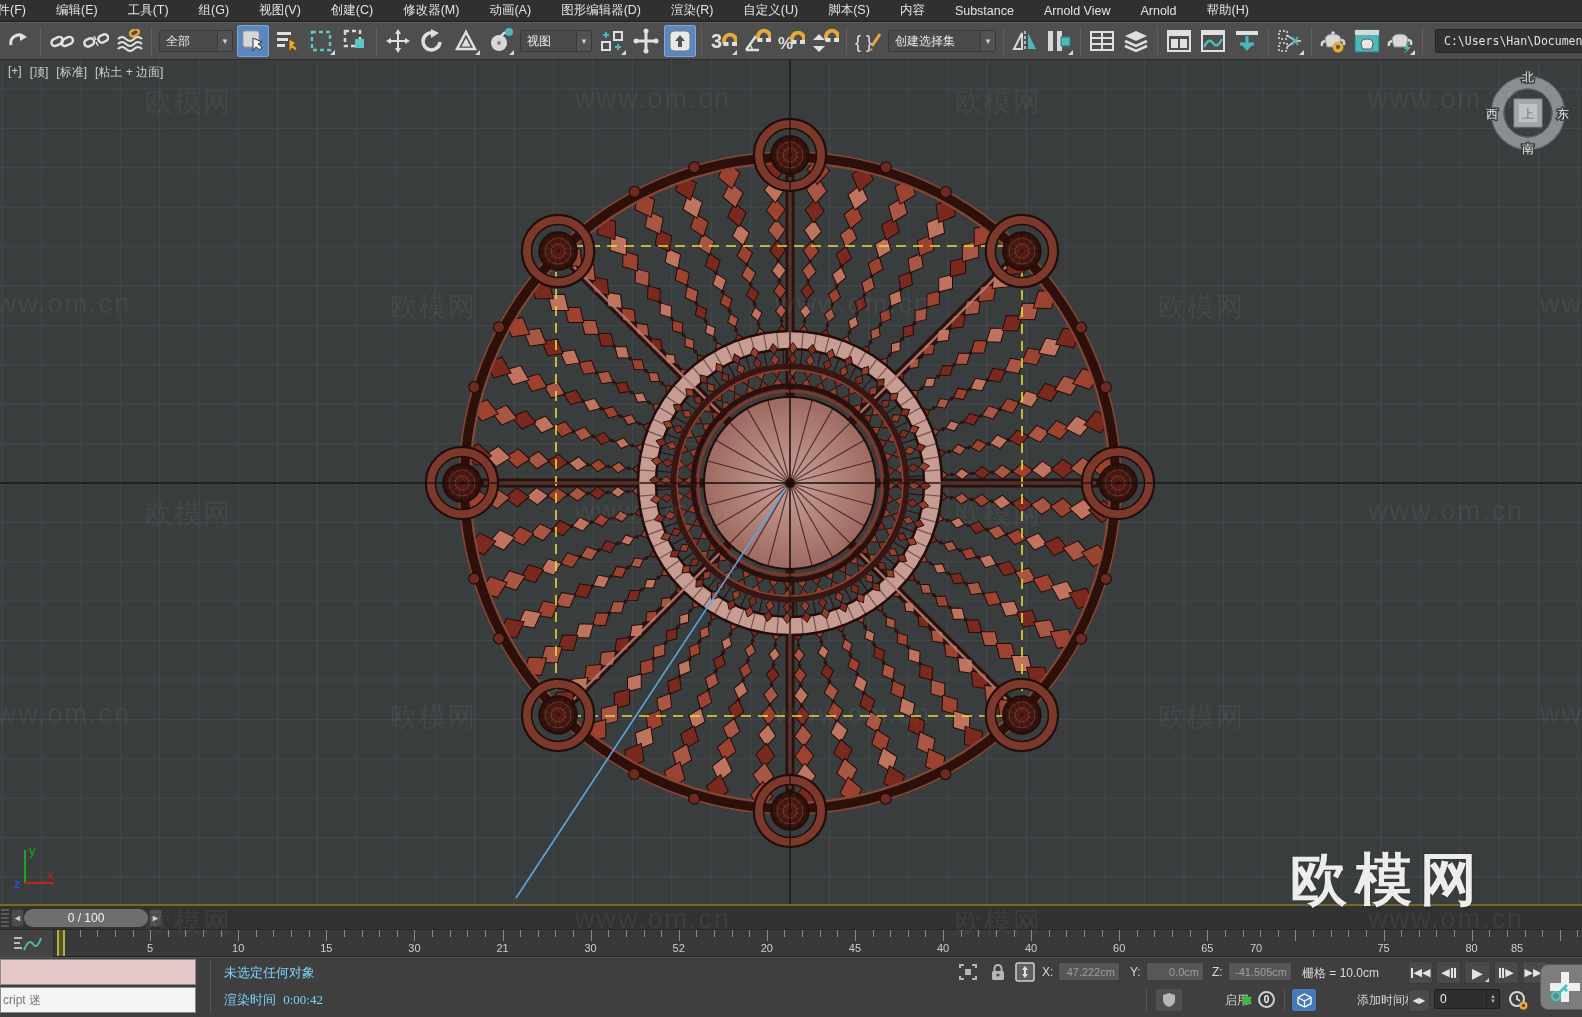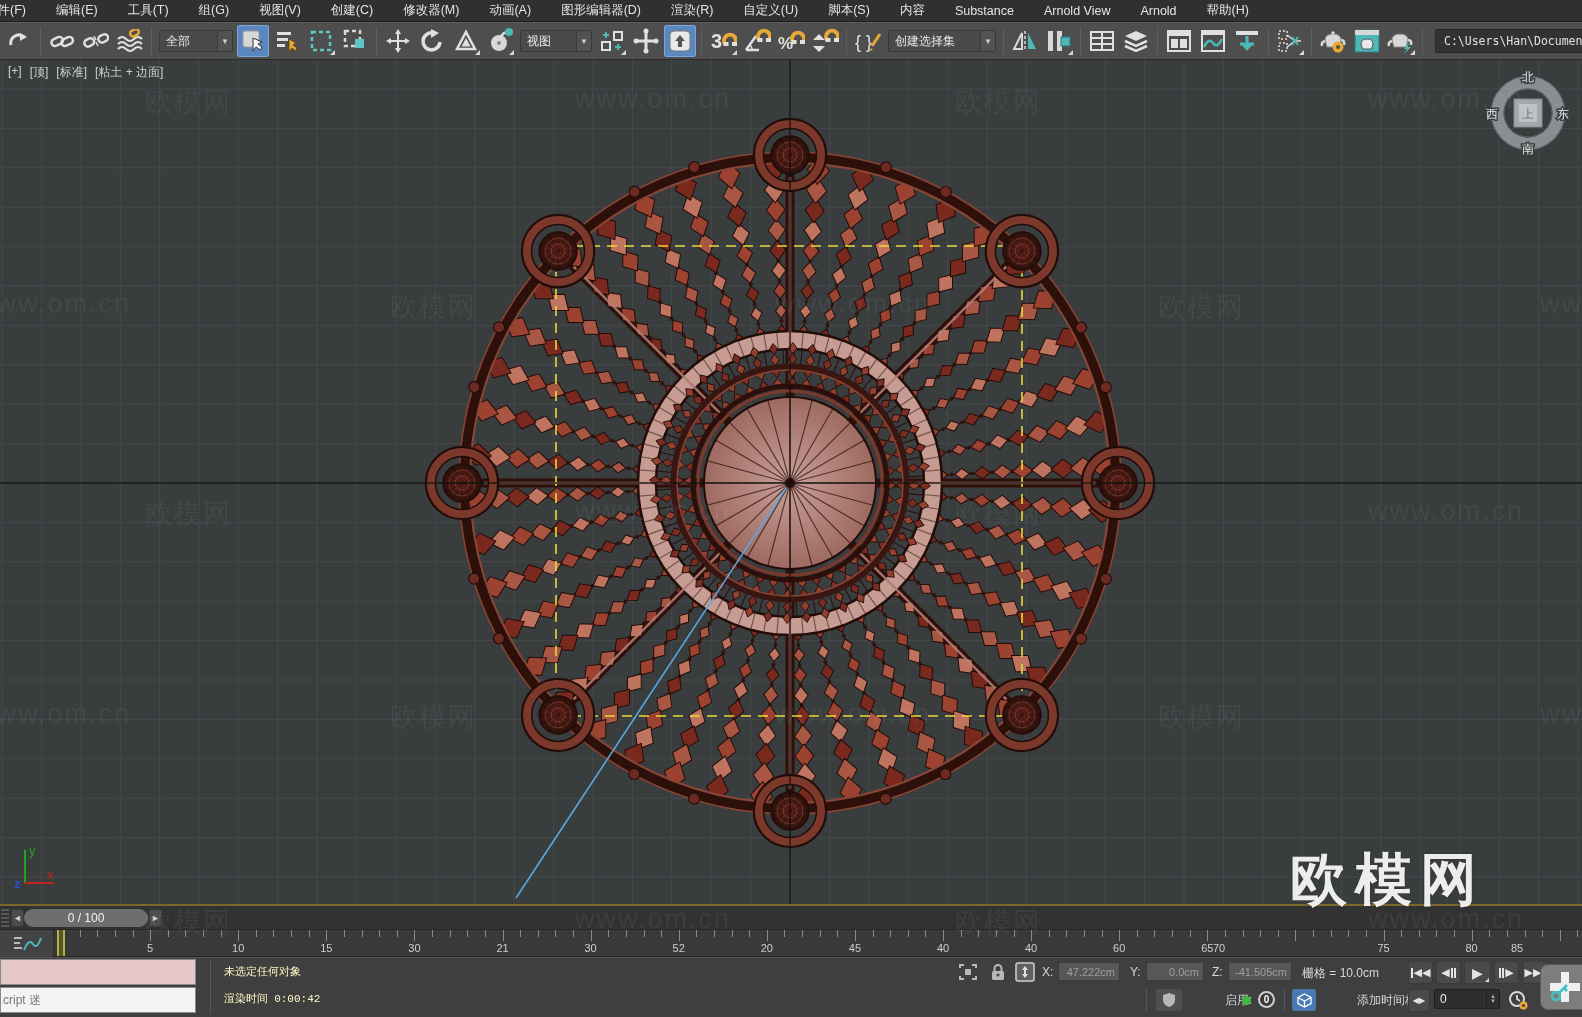--- a/index.html
+++ b/index.html
@@ -42,21 +42,21 @@
   .mcurvebtn{position:absolute;left:0;top:930px;width:54px;height:27px;background:#434343;border-right:1px solid #2c2c2c;display:flex;align-items:center;justify-content:center;}
   .tick{position:absolute;top:0;width:1px;background:#8a8a8a;}
   .ticklabel{position:absolute;top:12px;color:#cfcfcf;font-size:11px;transform:translateX(-50%);}
   .framemarker{position:absolute;top:0;width:8px;height:26px;background:#55542a;border-left:2px solid #b0b042;border-right:2px solid #b0b042;}
 
   
   .statusbar{position:absolute;left:0;top:957px;width:1582px;height:60px;background:#3f3f3f;border-top:1px solid #555;}
   .listener-pink{position:absolute;left:0;top:1px;width:196px;height:26px;background:#e6c8c8;border:1px solid #8a8a8a;}
   .listener-white{position:absolute;left:0;top:29px;width:196px;height:26px;background:#f4f4f4;border:1px solid #8a8a8a;color:#777;font-size:12px;font-family:"DejaVu Sans Mono",monospace;line-height:24px;padding-left:2px;overflow:hidden;white-space:nowrap;}
   .sdivider{position:absolute;left:210px;top:2px;width:1px;height:54px;background:#2a2a2a;border-right:1px solid #575757;}
-  .promptline{position:absolute;left:224px;color:#fef9c3;font-size:11px;white-space:nowrap;}
+  .promptline{position:absolute;left:224px;color:#7dd3fc;font-size:13px;white-space:nowrap;}
   .sicon{position:absolute;display:flex;align-items:center;justify-content:center;}
   .cfield{position:absolute;top:4px;height:19px;background:#575757;border:1px solid #3a3a3a;border-radius:2px;color:#9f9f9f;font-size:11px;font-family:"DejaVu Sans Mono",monospace;display:flex;align-items:center;justify-content:flex-end;padding-right:4px;}
   .clabel{position:absolute;top:7px;color:#d8d8d8;font-size:12px;}
   .row2label{position:absolute;top:34px;color:#d8d8d8;font-size:12px;white-space:nowrap;margin-left:33px;}
   .greendot{position:absolute;top:38px;width:9px;height:9px;border-radius:50%;background:#3dbb3d;}
   .zerobadge{position:absolute;top:33px;width:17px;height:17px;border-radius:50%;background:#3a3a3a;border:2px solid #cfcfcf;color:#fff;font-size:10px;font-weight:bold;display:flex;align-items:center;justify-content:center;}
   .cubebtn{position:absolute;top:31px;width:24px;height:22px;background:#4a7ab5;border-radius:3px;display:flex;align-items:center;justify-content:center;}
   .vsep2{position:absolute;width:1px;background:#2e2e2e;border-right:1px solid #565656;}
   .trbtn{position:absolute;height:23px;background:#4a4a4a;border:1px solid #3a3a3a;border-radius:3px;display:flex;align-items:center;justify-content:center;gap:1px;color:#e4e4e4;}
   .trbtn .bar{width:2px;height:10px;background:#e4e4e4;}
@@ -2257,21 +2257,21 @@
       <div class="tick" style="left:1154.4px;height:7px"></div>
       <div class="tick" style="left:1172.1px;height:7px"></div>
       <div class="tick" style="left:1189.7px;height:7px"></div>
       <div class="tick" style="left:1207.3px;height:11px"></div>
       <div class="ticklabel" style="left:1207.3px">65</div>
       <div class="tick" style="left:1224.9px;height:7px"></div>
       <div class="tick" style="left:1242.5px;height:7px"></div>
       <div class="tick" style="left:1260.2px;height:7px"></div>
       <div class="tick" style="left:1277.8px;height:7px"></div>
       <div class="tick" style="left:1295.4px;height:11px"></div>
-      <div class="ticklabel" style="left:1219px">70</div>
+      <div class="ticklabel" style="left:1256px">70</div>
       <div class="tick" style="left:1313.0px;height:7px"></div>
       <div class="tick" style="left:1330.6px;height:7px"></div>
       <div class="tick" style="left:1348.3px;height:7px"></div>
       <div class="tick" style="left:1365.9px;height:7px"></div>
       <div class="tick" style="left:1383.5px;height:11px"></div>
       <div class="ticklabel" style="left:1383.5px">75</div>
       <div class="tick" style="left:1401.1px;height:7px"></div>
       <div class="tick" style="left:1418.7px;height:7px"></div>
       <div class="tick" style="left:1436.4px;height:7px"></div>
       <div class="tick" style="left:1454.0px;height:7px"></div>
@@ -2295,21 +2295,21 @@
       </svg>
   </div>
 
   <div class="statusbar">
     <div class="listener-pink"></div>
     <div class="listener-white"><span>cript 迷</span></div>
     <div class="sdivider"></div>
 
     <div class="promptline" style="top:6px">未选定任何对象</div>
     <div class="promptline" style="top:33px">
-      <span>渲染时间</span>&nbsp;&nbsp;<span style="font-family:Liberation Mono, monospace">0:00:42</span>
+      <span>渲染时间</span>&nbsp;&nbsp;<span style="font-family:Liberation Serif, serif">0:00:42</span>
     </div>
 
     <div class="sicon" style="left:956px;top:5px;width:24px;height:18px">
       <svg width="20" height="18" viewBox="0 0 20 18">
           <path d="M2 5 L2 2 L6 2 M14 2 L18 2 L18 5 M18 13 L18 16 L14 16 M6 16 L2 16 L2 13" stroke="#b8b8b8" stroke-width="2" fill="none"></path>
           <rect x="7" y="6" width="6" height="6" fill="#b8b8b8"></rect>
         </svg>
     </div>
     <div class="sicon" style="left:988px;top:4px;width:20px;height:20px">
       <svg width="16" height="18" viewBox="0 0 16 18">

